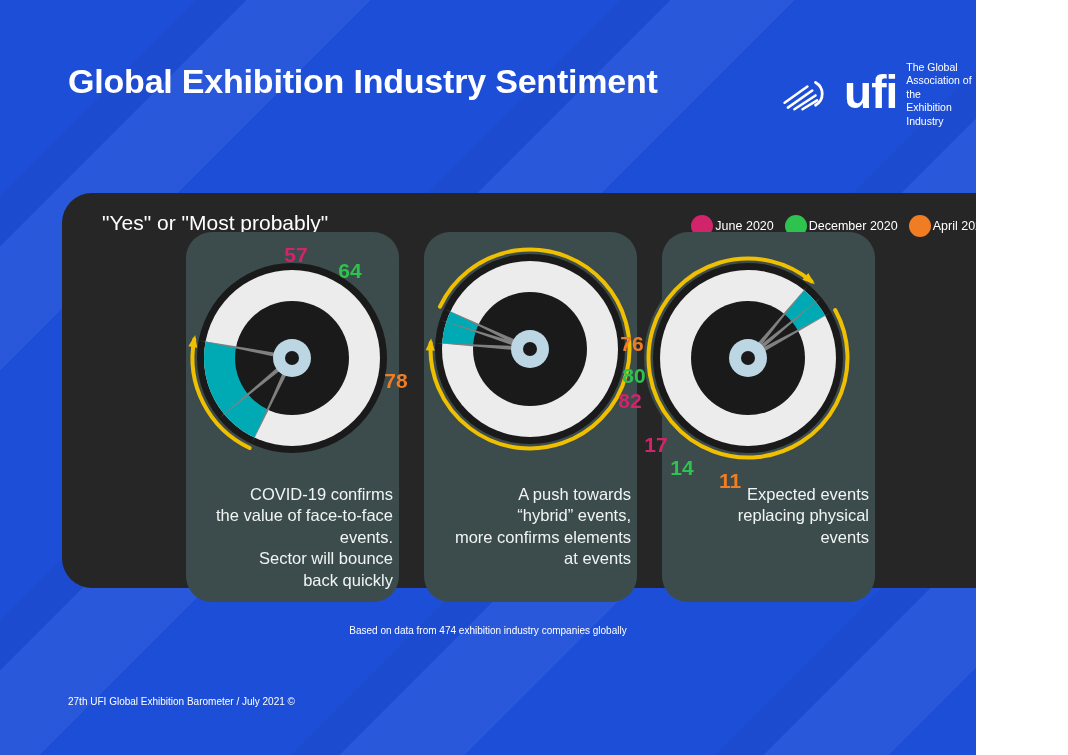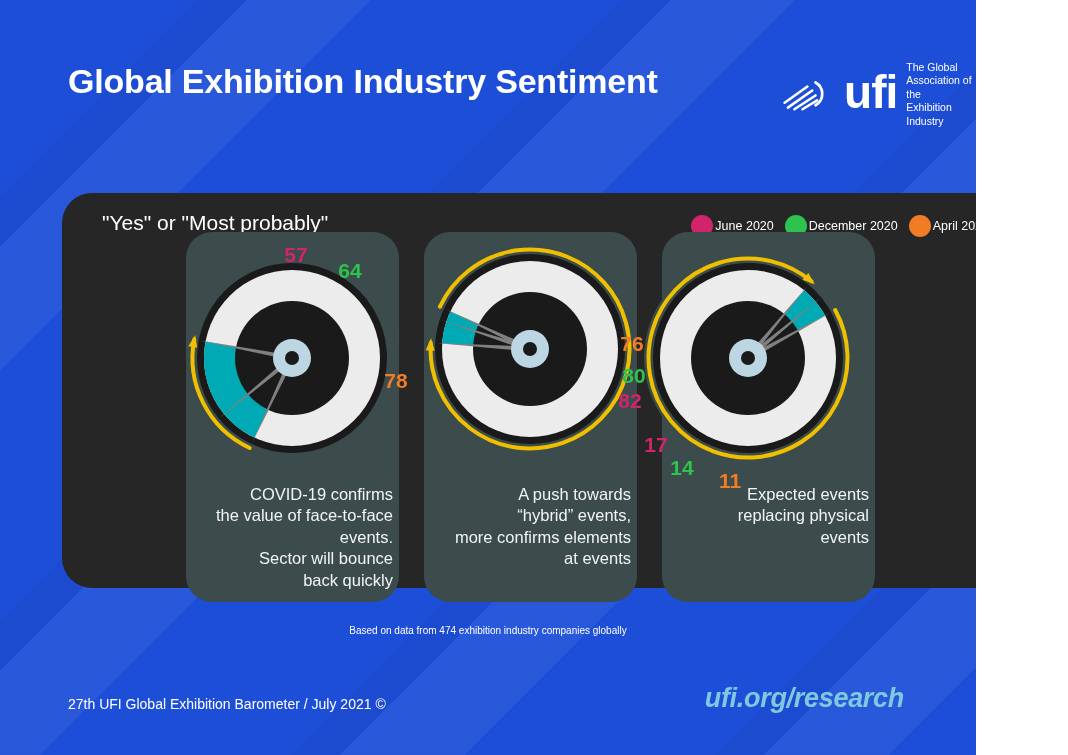--- a/index.html
+++ b/index.html
@@ -101,21 +101,21 @@
   #gauge-1 { left: 416px; top: 231px; }
   #gauge-2 { left: 634px; top: 240px; }
 
   
   #source-note {
     position: absolute; left: 0; right: 0; top: 618px;
     text-align: center; color: #ffffff; font-size: 10px; margin-top: 7px;
   }
   #footer-credit {
     position: absolute; left: 68px; top: 696px;
-    color: #ffffff; font-size: 14px;
+    color: #ffffff; font-size: 10px;
   }
   #footer-url {
     position: absolute; right: 72px; top: 683px;
     color: #7fc9e0; font-size: 27px; font-weight: bold; font-style: italic;
     letter-spacing: -0.3px;
   }
 </style>
 </head>
 <body>
 
@@ -226,15 +226,14 @@
         <circle cx="114" cy="118" r="7" fill="#1a1a1a"></circle>
         <path d="M 201.1925146643644 70.06550942687934 A 99.5 99.5 0 1 1 177.42368697999464 41.333932343808996" fill="none" stroke="#f0c000" stroke-width="4" stroke-linecap="round"></path>
         <path d="M 180.8361986376376 44.289942669468445 L 168.5497226463601 39.833013623364074 L 174.2865385540983 32.89839443838197 Z" fill="#f0c000"></path>
         <text x="22" y="212" fill="#d1246b" text-anchor="middle" font-size="21" font-weight="bold" font-family="&quot;Liberation Sans&quot;, sans-serif">17</text>
         <text x="48" y="235" fill="#2ec24e" text-anchor="middle" font-size="21" font-weight="bold" font-family="&quot;Liberation Sans&quot;, sans-serif">14</text>
         <text x="96" y="248" fill="#f07d23" text-anchor="middle" font-size="21" font-weight="bold" font-family="&quot;Liberation Sans&quot;, sans-serif">11</text>
       </svg></div>
 
   <div id="source-note">Based on data from 474 exhibition industry companies globally</div>
   <div id="footer-credit">27th UFI Global Exhibition Barometer / July 2021 ©</div>
-  <div id="footer-url">ufi.org/research</div>
 
 </div>
 
 </body></html>

